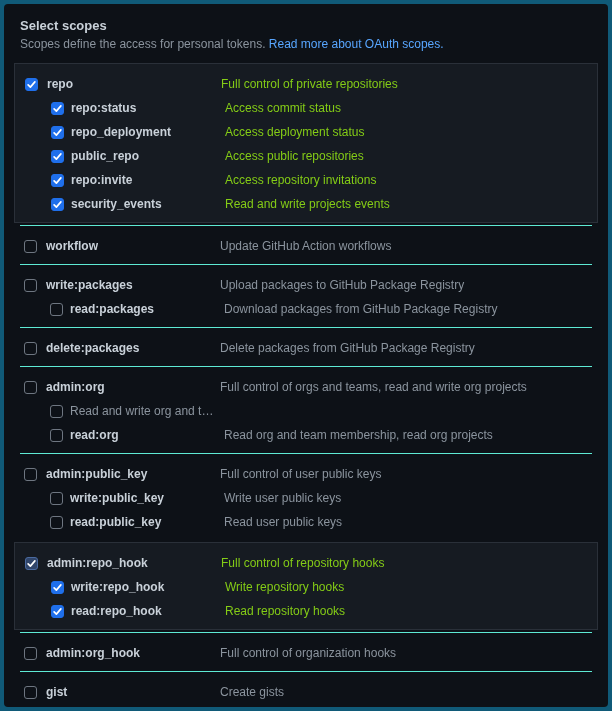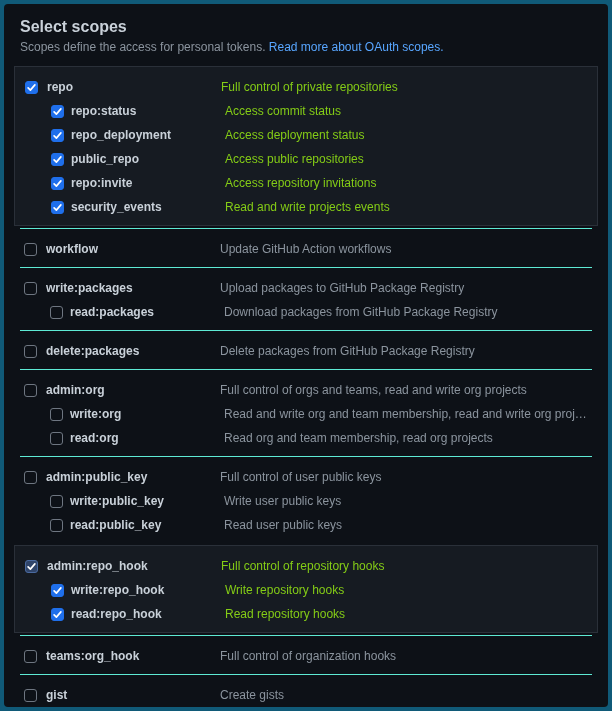--- a/index.html
+++ b/index.html
@@ -20,21 +20,21 @@
     box-sizing: border-box;
     width: 100%;
     height: 100%;
     background: #0d1117;
     border-radius: 4px;
     padding: 14px 16px 18px 16px;
     overflow: hidden;
   }
   .hdr-title {
     font-weight: 600;
-    font-size: 16px;
+    font-size: 13px;
     color: #c9d1d9;
   }
   .hdr-desc {
     margin-top: 4px;
     font-size: 12px;
     color: #8b949e;
   }
   .hdr-desc a {
     color: #58a6ff;
     text-decoration: none;
@@ -204,21 +204,20 @@
         </div>
         <div class="group">
           <div class="row">
             <span class="cb"></span>
             <span class="name">admin:org</span>
             <span class="desc">Full control of orgs and teams, read and write org projects</span>
           </div>
           <div class="row sub">
             <span class="spacer"></span>
             <span class="cb"></span>
-            <span class="name">write:org</span>
             <span class="desc">Read and write org and team membership, read and write org projects</span>
           </div>
           <div class="row sub">
             <span class="spacer"></span>
             <span class="cb"></span>
             <span class="name">read:org</span>
             <span class="desc">Read org and team membership, read org projects</span>
           </div>
         </div>
         <div class="group">
@@ -267,21 +266,21 @@
                 <path d="M1.5 6.5 L4.5 9.5 L10.5 2.5" stroke="#ffffff" stroke-width="2.2" fill="none" stroke-linecap="round" stroke-linejoin="round"></path>
               </svg>
             </span>
             <span class="name">read:repo_hook</span>
             <span class="desc bright">Read repository hooks</span>
           </div>
         </div>
         <div class="group">
           <div class="row">
             <span class="cb"></span>
-            <span class="name">teams:org_hook</span>
+            <span class="name">admin:org_hook</span>
             <span class="desc">Full control of organization hooks</span>
           </div>
         </div>
         <div class="group">
           <div class="row">
             <span class="cb"></span>
             <span class="name">gist</span>
             <span class="desc">Create gists</span>
           </div>
         </div>

